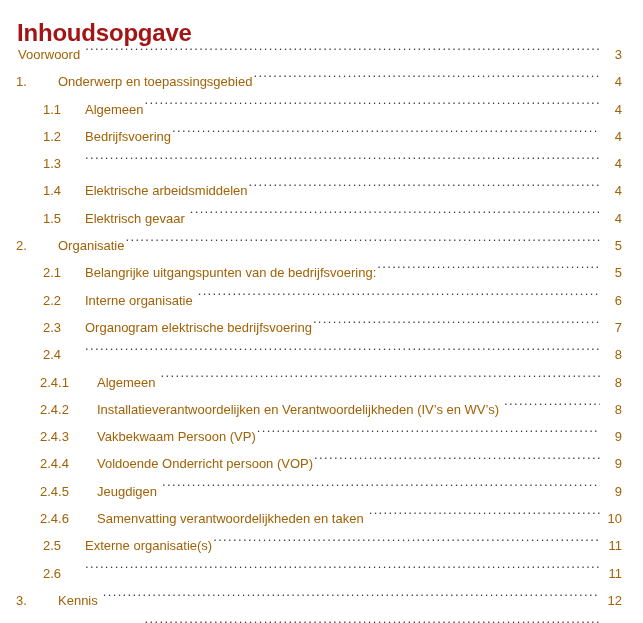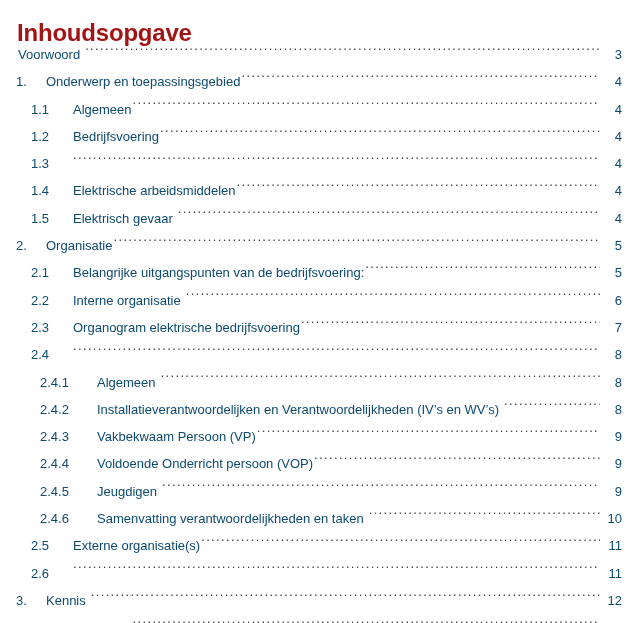--- a/index.html
+++ b/index.html
@@ -43,21 +43,21 @@
     top: 41px;
     width: 643px;
   }
 
   .toc-entry {
     display: flex;
     align-items: baseline;
     height: 27.3px;
     font-size: 13px;
     line-height: 27.3px;
-    color: #0c4a6e;
+    color: #a16207;
     white-space: nowrap;
     overflow: hidden;
   }
 
   .toc-num {
     flex: 0 0 auto;
     text-align: left;
   }
 
   .toc-label {
@@ -90,23 +90,23 @@
     text-align: right;
     padding-right: 21px;
     font-size: 13px;
   }
 
   
   .lvl0 .toc-num   { width: 0px; margin-left: 18px; }
   .lvl0 .toc-label { margin-left: 0px; }
 
   .lvl1 .toc-num   { width: 30px; margin-left: 16px; }
-  .lvl1 .toc-label { margin-left: 0px; }
-
-  .lvl2 .toc-num   { width: 42px; margin-left: 31px; }
+  .lvl1 .toc-label { margin-left: 12px; }
+
+  .lvl2 .toc-num   { width: 42px; margin-left: 43px; }
   .lvl2 .toc-label { margin-left: 0px; }
 
   .lvl3 .toc-num   { width: 57px; margin-left: 40px; }
   .lvl3 .toc-label { margin-left: 0px; }
 
   .lvl0 .toc-label::before { content: ""; }
 
   
   .space-before .toc-label { padding-right: 5px; }
 </style>

